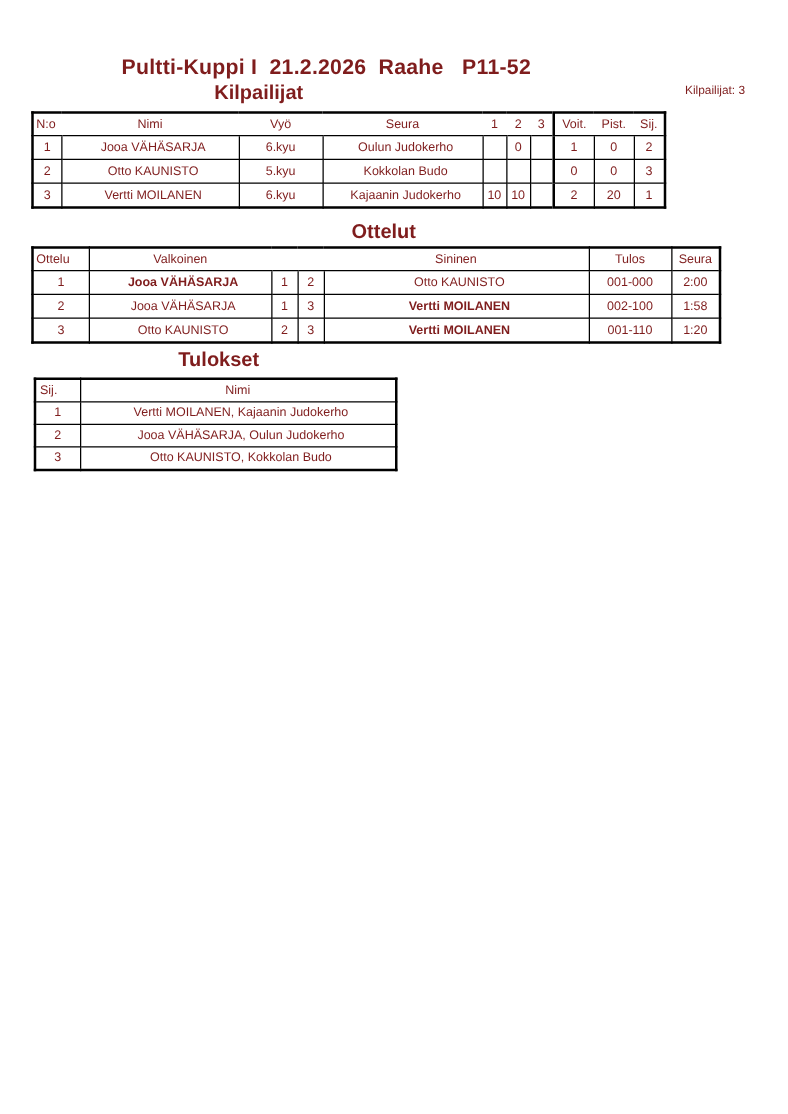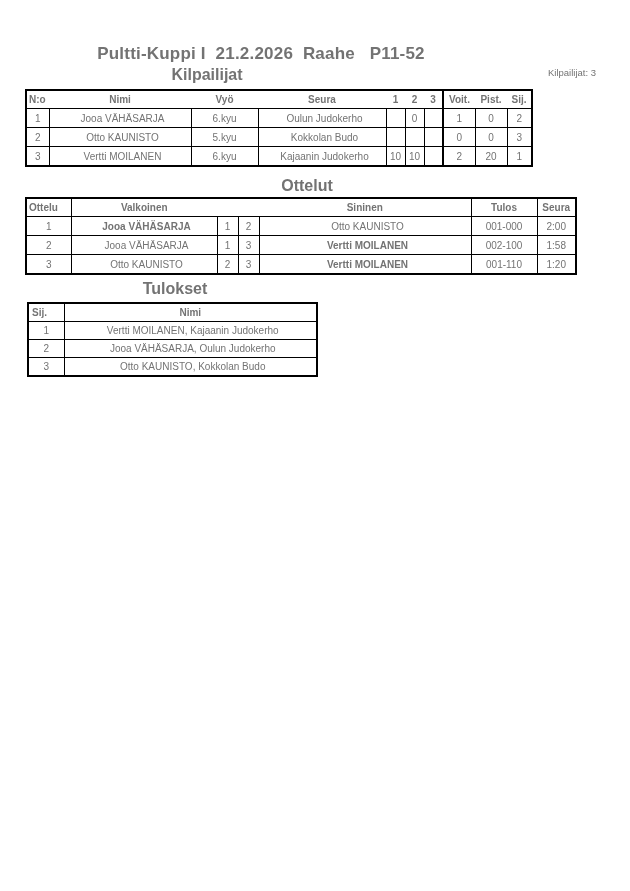--- a/index.html
+++ b/index.html
@@ -1,21 +1,21 @@
 <!DOCTYPE html>
 <html><head>
 <meta charset="utf-8">
 <style>
   html, body { margin: 0; padding: 0; background: #ffffff; }
   .page {
     position: relative;
     width: 630px;
     height: 891px;
     background: #ffffff;
-    color: #737373;
+    color: #7f1d1d;
     font-family: "Liberation Sans", "DejaVu Sans", sans-serif;
     overflow: hidden;
   }
   .doc-title {
     position: absolute;
     top: 44px;
     left: 0;
     width: 522px;
     text-align: center;
     font-size: 17px;
@@ -53,21 +53,21 @@
   td, th {
     border: 1px solid #000;
     padding: 0;
     height: 18px;
     text-align: center;
     vertical-align: middle;
     white-space: nowrap;
     overflow: hidden;
     font-weight: normal;
   }
-  th { font-weight: bold; height: 17px; }
+  th { font-weight: normal; height: 17px; }
   #t3 td { height: 17px; }
   
   thead th { border-left-width: 0; border-right-width: 0; }
   
   thead th.divR { border-right-width: 1px; }
   
   .grp { border-left: 2px solid #000 !important; }
   .left  { text-align: center; padding-left: 5px; }
   .hleft { text-align: left; padding-left: 2px; }
   .bold  { font-weight: bold; }

